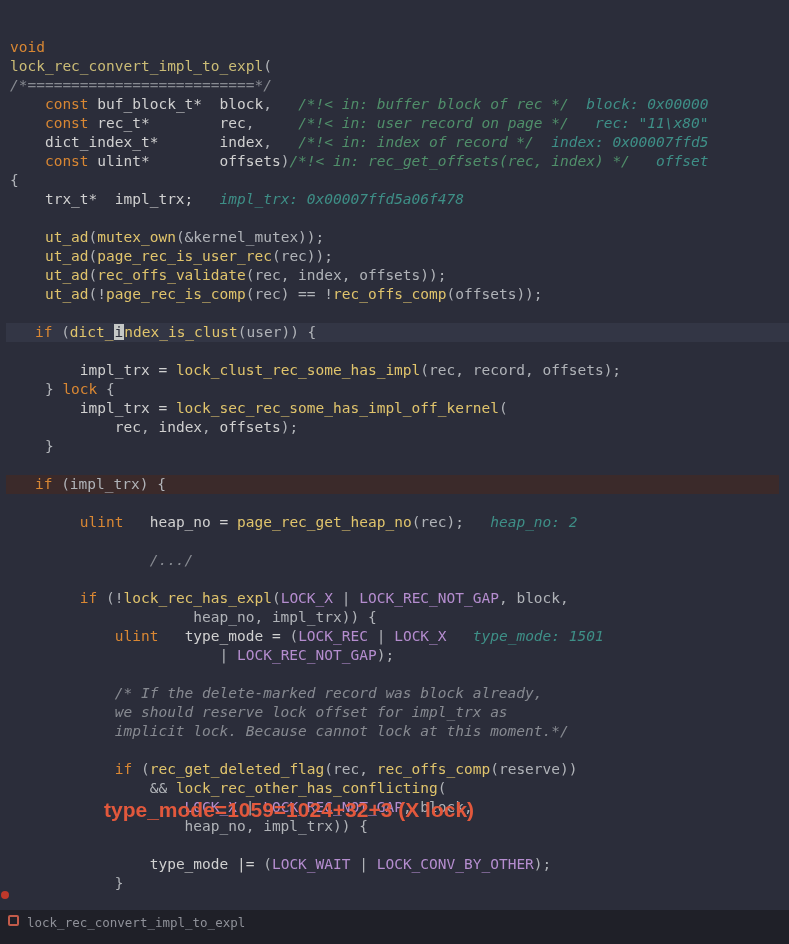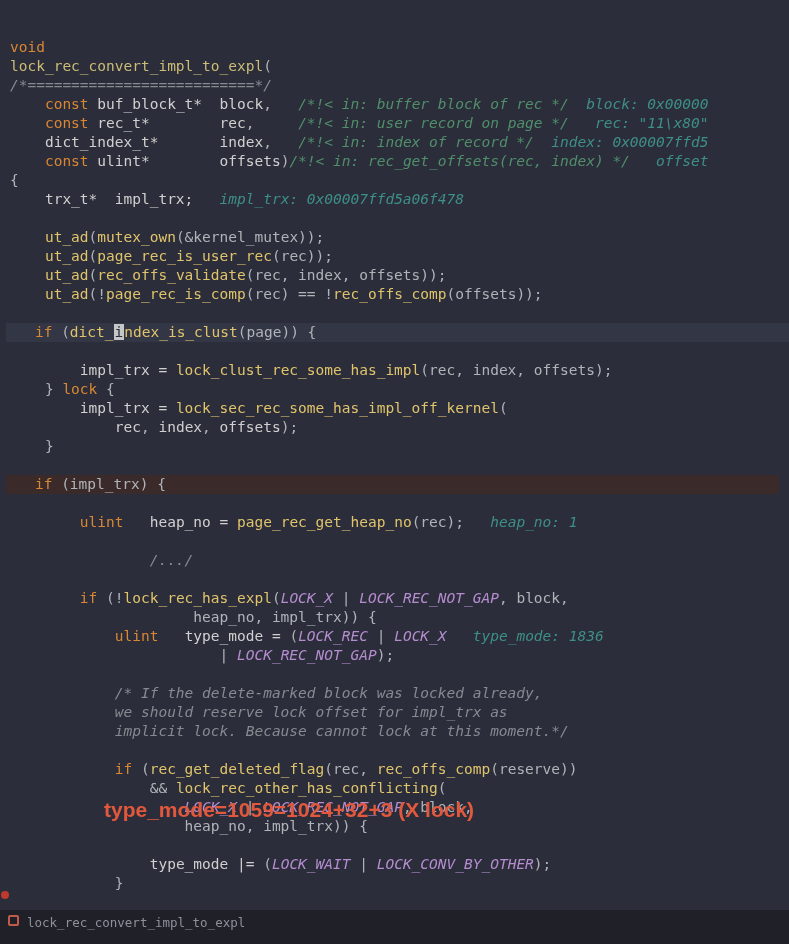--- a/index.html
+++ b/index.html
@@ -38,21 +38,21 @@
 
   
   .kw   { color: #d98733; }           
   .fn   { color: #e0c46c; }           
   .fndef{ color: #cbbc76; }           
   .id   { color: #d0d0d0; }           
   .pun  { color: #b0b3b8; }           
   .cm   { color: #878a91; font-style: italic; } 
   .cmbl { color: #508f6a; font-style: italic; } 
   .hint { color: #3e8f87; font-style: italic; } 
-  .const{ color: #b58dcf; font-style: italic; }
+  .const{ color: #b58dcf; }
   .cursor {
     background: #c5c8c6;
     color: #2b2d3a;
     padding: 0 1px;
   }
 
   .hl-cursorline { background: #333645; display:block; margin-left:-10px; padding-left:10px;}
   .hl-stripe { background: #3b2a2a; display:block; margin-left:-10px; padding-left:10px; width:100%; }
   .hl-selected {
     background: #1f5e9b;
@@ -110,38 +110,38 @@
 <span class="line">    <span class="id">dict_index_t*</span><span>       </span><span class="id">index</span><span class="pun">,</span>   <span class="cmbl">/*!&lt; in: index of record */</span>  <span class="hint">index: 0x00007ffd5</span></span>
 <span class="line">    <span class="kw">const </span><span class="id">ulint*</span><span>        </span><span class="id">offsets</span><span class="pun">)</span><span class="cmbl">/*!&lt; in: rec_get_offsets(rec, index) */</span>   <span class="hint">offset</span></span>
 <span class="line"><span class="pun">{</span></span>
 <span class="line"><span class="id">    trx_t*  impl_trx;</span>   <span class="hint">impl_trx: 0x00007ffd5a06f478</span></span>
 <span class="line"> </span>
 <span class="line"><span class="fn">    ut_ad</span><span class="pun">(</span><span class="fn">mutex_own</span><span class="pun">(&amp;kernel_mutex));</span></span>
 <span class="line"><span class="fn">    ut_ad</span><span class="pun">(</span><span class="fn">page_rec_is_user_rec</span><span class="pun">(rec));</span></span>
 <span class="line"><span class="fn">    ut_ad</span><span class="pun">(</span><span class="fn">rec_offs_validate</span><span class="pun">(rec, index, offsets));</span></span>
 <span class="line"><span class="fn">    ut_ad</span><span class="pun">(!</span><span class="fn">page_rec_is_comp</span><span class="pun">(rec) == !</span><span class="fn">rec_offs_comp</span><span class="pun">(offsets));</span></span>
 <span class="line"> </span>
-<span class="line hl-cursorline">    <span class="kw">if</span> <span class="pun">(</span><span class="fn">dict_</span><span class="cursor">i</span><span class="fn">ndex_is_clust</span><span class="pun">(page)) {</span></span>
-<span class="line">        <span class="id">impl_trx = </span><span class="fn">lock_clust_rec_some_has_impl</span><span class="pun">(rec, index, offsets);</span></span>
+<span class="line hl-cursorline">    <span class="kw">if</span> <span class="pun">(</span><span class="fn">dict_</span><span class="cursor">i</span><span class="fn">ndex_is_clust</span><span class="pun">(user)) {</span></span>
+<span class="line">        <span class="id">impl_trx = </span><span class="fn">lock_clust_rec_some_has_impl</span><span class="pun">(rec, record, offsets);</span></span>
 <span class="line">    <span class="pun">}</span> <span class="kw">lock</span> <span class="pun">{</span></span>
 <span class="line">        <span class="id">impl_trx = </span><span class="fn">lock_sec_rec_some_has_impl_off_kernel</span><span class="pun">(</span></span>
 <span class="line">            <span class="id">rec</span><span class="pun">, </span><span class="id">index</span><span class="pun">, </span><span class="id">offsets</span><span class="pun">);</span></span>
 <span class="line">    <span class="pun">}</span></span>
 <span class="line"> </span>
 <span class="line hl-stripe">    <span class="kw">if</span> <span class="pun">(impl_trx) {</span></span>
-<span class="line">        <span class="kw">ulint</span>   <span class="id">heap_no = </span><span class="fn">page_rec_get_heap_no</span><span class="pun">(rec);</span>   <span class="hint">heap_no: 1</span></span>
+<span class="line">        <span class="kw">ulint</span>   <span class="id">heap_no = </span><span class="fn">page_rec_get_heap_no</span><span class="pun">(rec);</span>   <span class="hint">heap_no: 2</span></span>
 <span class="line"> </span>
 <span class="line">        <span class="cm">        /.../</span></span>
 <span class="line"> </span>
 <span class="line">        <span class="kw">if</span> <span class="pun">(!</span><span class="fn">lock_rec_has_expl</span><span class="pun">(</span><span class="const">LOCK_X</span><span class="pun"> | </span><span class="const">LOCK_REC_NOT_GAP</span><span class="pun">, block,</span></span>
 <span class="line"><span class="pun">                     heap_no, impl_trx)) {</span></span>
-<span class="line">            <span class="kw">ulint</span>   <span class="id">type_mode = </span><span class="pun">(</span><span class="const">LOCK_REC</span><span class="pun"> | </span><span class="const">LOCK_X</span>   <span class="hint">type_mode: 1836</span></span>
+<span class="line">            <span class="kw">ulint</span>   <span class="id">type_mode = </span><span class="pun">(</span><span class="const">LOCK_REC</span><span class="pun"> | </span><span class="const">LOCK_X</span>   <span class="hint">type_mode: 1501</span></span>
 <span class="line"><span class="pun">                        | </span><span class="const">LOCK_REC_NOT_GAP</span><span class="pun">);</span></span>
 <span class="line"> </span>
-<span class="line"><span class="cm">            /* If the delete-marked block was locked already,</span></span>
+<span class="line"><span class="cm">            /* If the delete-marked record was block already,</span></span>
 <span class="line"><span class="cm">            we should reserve lock offset for impl_trx as</span></span>
 <span class="line"><span class="cm">            implicit lock. Because cannot lock at this moment.*/</span></span>
 <span class="line"> </span>
 <span class="line">            <span class="kw">if</span> <span class="pun">(</span><span class="fn">rec_get_deleted_flag</span><span class="pun">(rec, </span><span class="fn">rec_offs_comp</span><span class="pun">(reserve))</span></span>
 <span class="line">                <span class="pun">&amp;&amp; </span><span class="fn">lock_rec_other_has_conflicting</span><span class="pun">(</span></span>
 <span class="line"><span class="pun">                    </span><span class="const">LOCK_X</span><span class="pun"> | </span><span class="const">LOCK_REC_NOT_GAP</span><span class="pun">, block,</span></span>
 <span class="line"><span class="pun">                    heap_no, impl_trx)) {</span></span>
 <span class="line"> </span>
 <span class="line">                <span class="id">type_mode |= </span><span class="pun">(</span><span class="const">LOCK_WAIT</span><span class="pun"> | </span><span class="const">LOCK_CONV_BY_OTHER</span><span class="pun">);</span></span>
 <span class="line"><span class="pun">            }</span></span>

